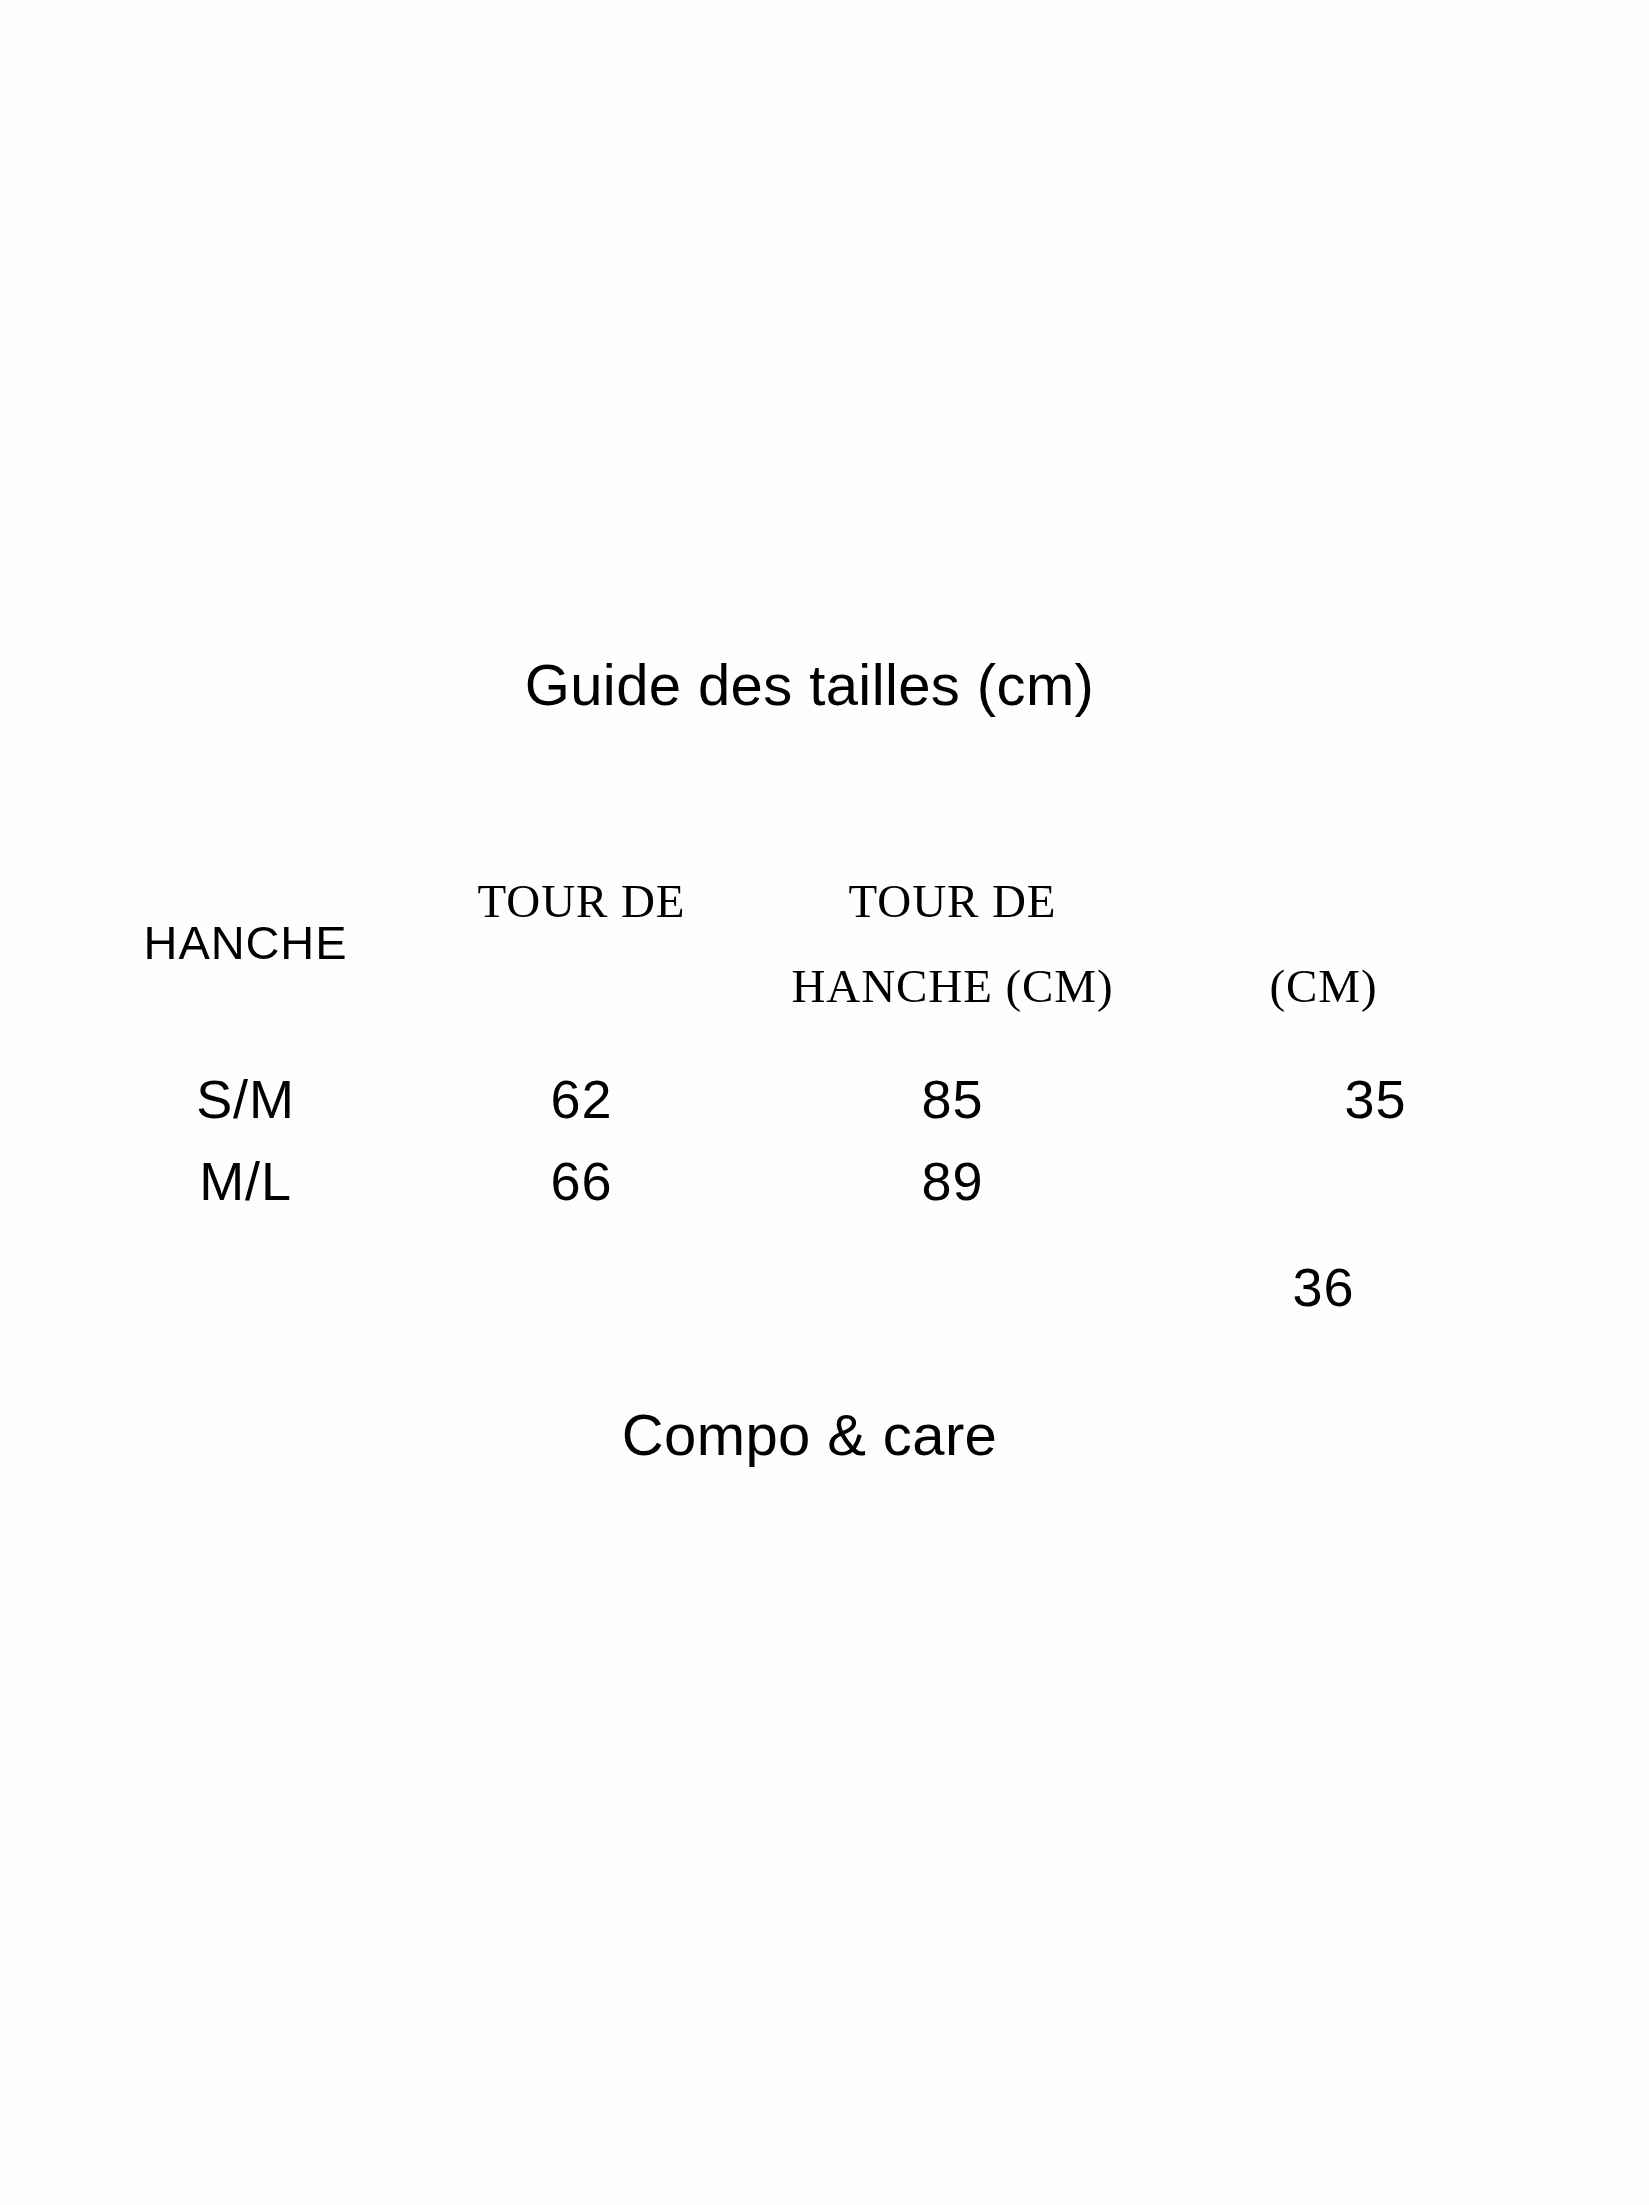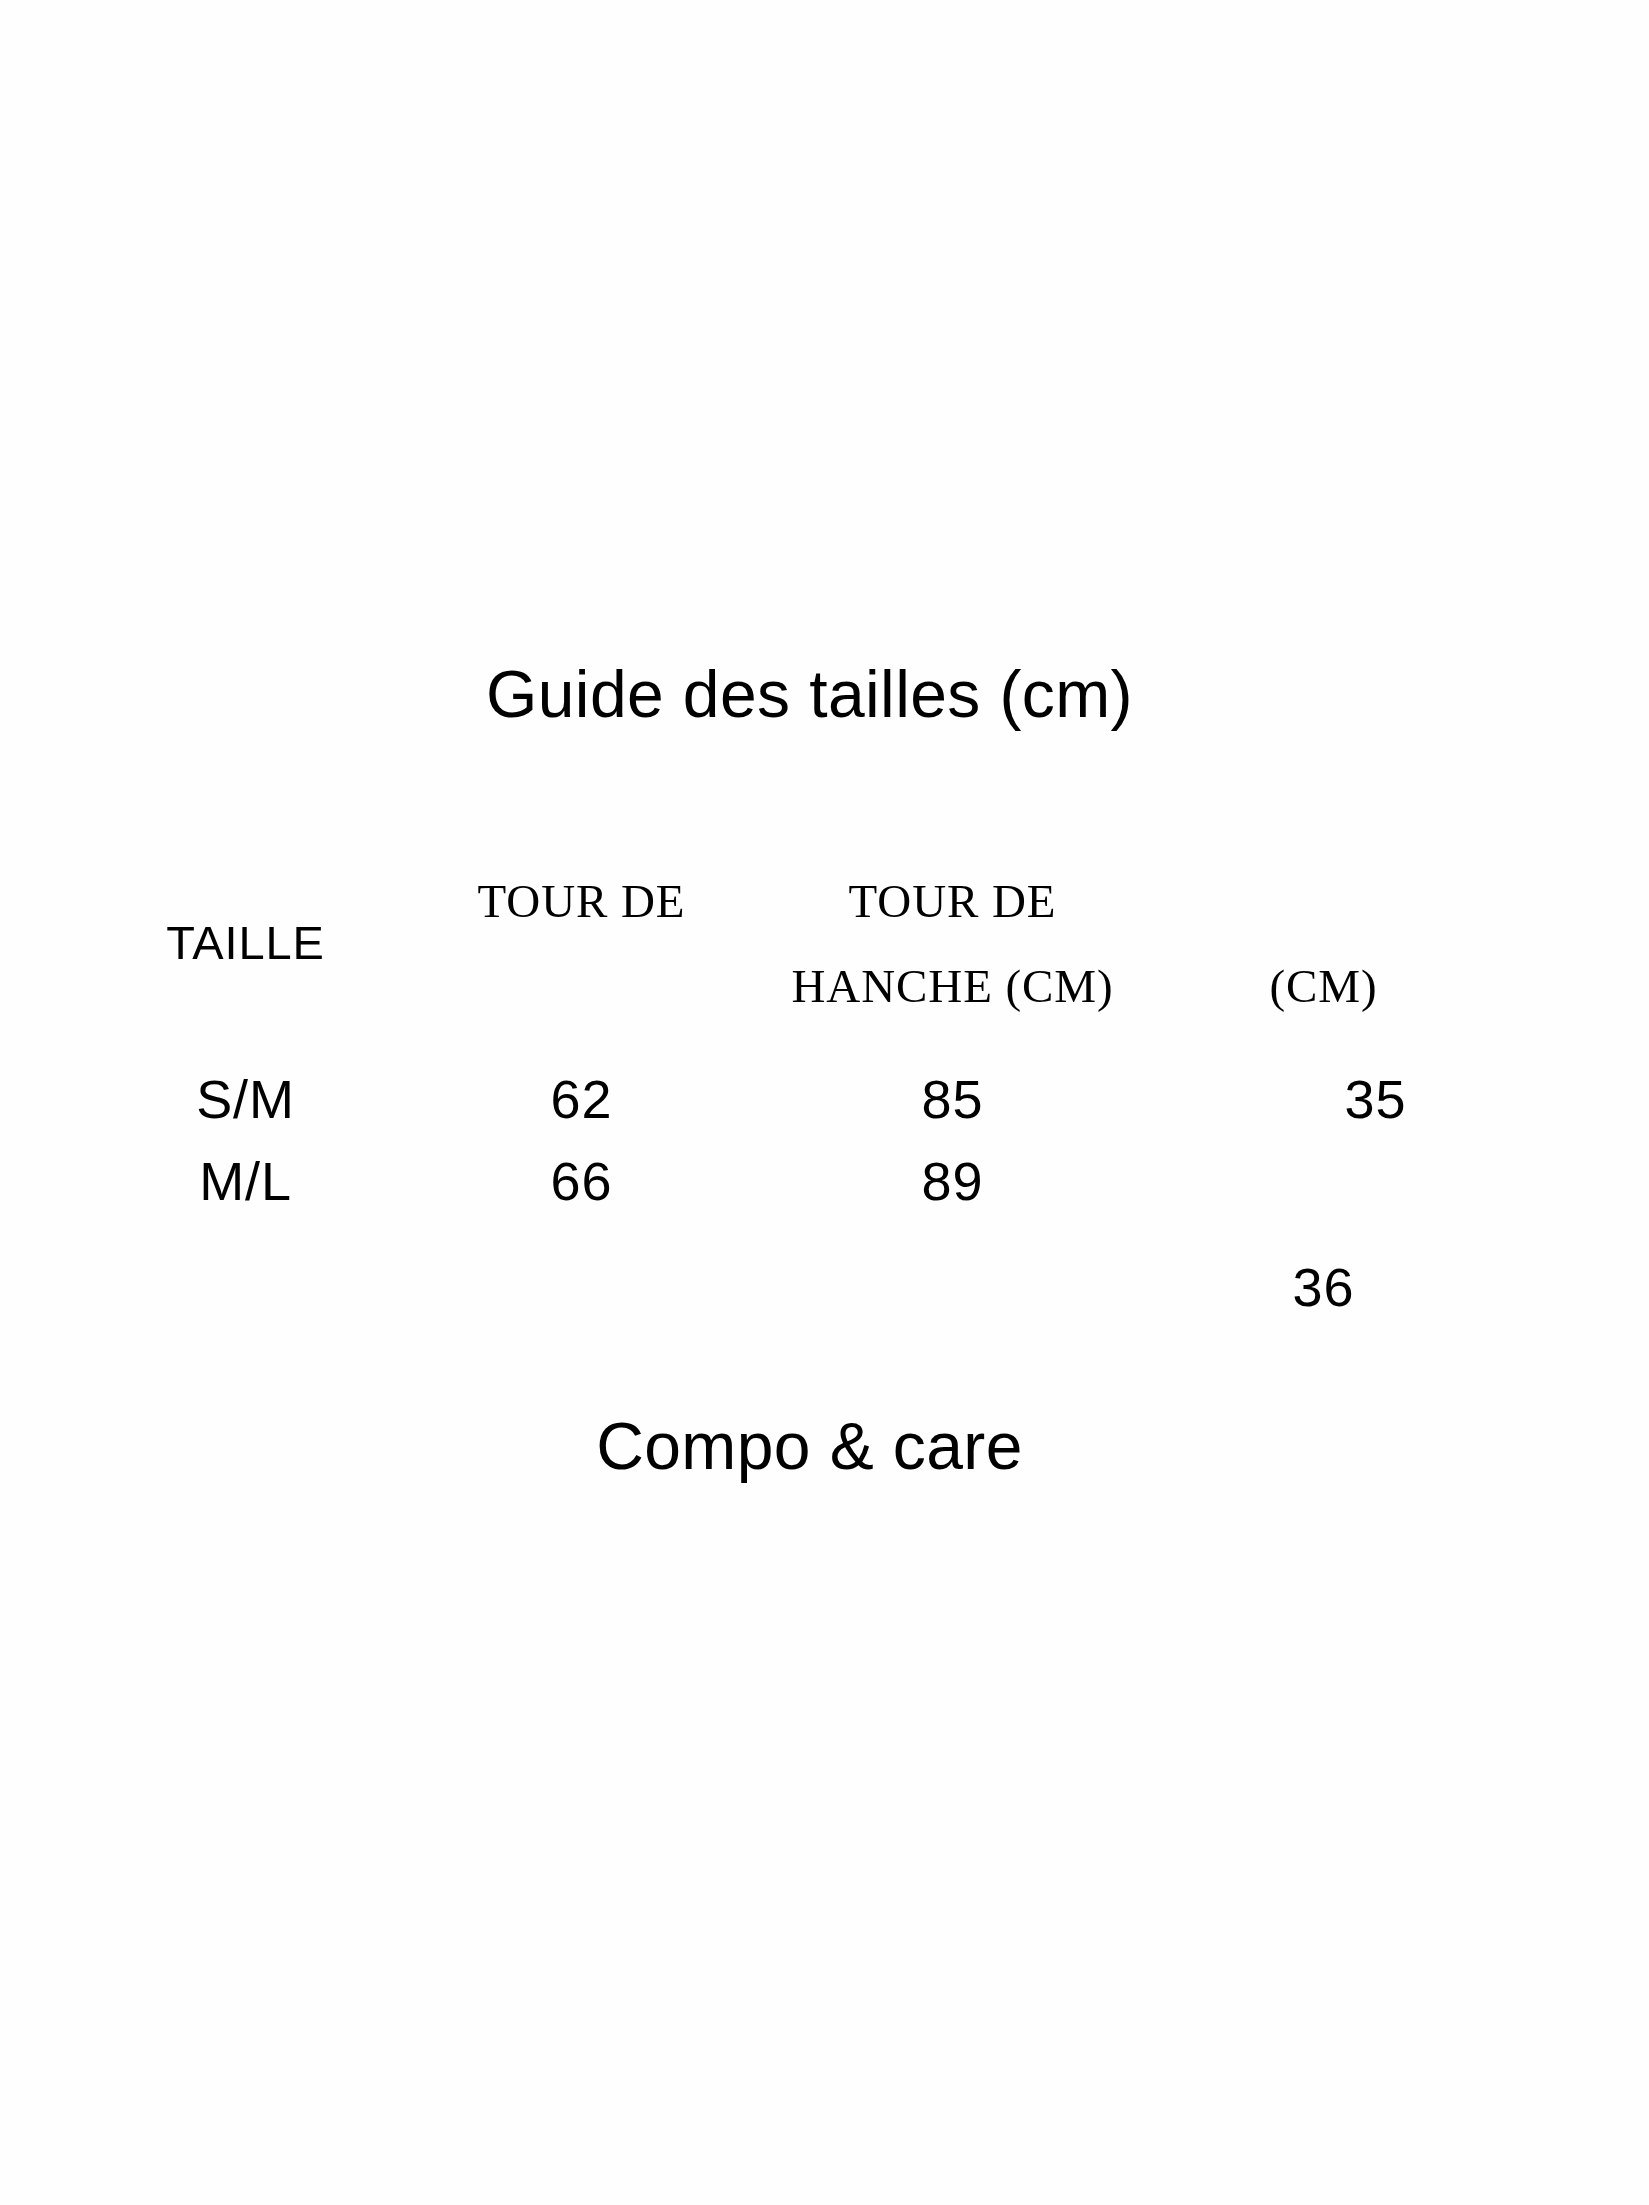--- a/index.html
+++ b/index.html
@@ -20,21 +20,21 @@
       left: 0; top: 0;
       width: 1650px;
       height: 2475px;
       background: #fefefe;
     }
     .title {
       position: absolute;
       left: 0;
       width: 1619px;
       text-align: center;
-      font-size: 66px;
+      font-size: 58px;
       font-weight: 400;
       line-height: 1;
       white-space: nowrap;
       letter-spacing: 0.4px;
     }
     #size-guide-title { top: 617px; }
     #care-title { top: 1358px; }
 
     .col {
       position: absolute;
@@ -86,21 +86,21 @@
 </head>
 <body>
 
 <div class="page">
 
   <h1 id="size-guide-title" class="title">Guide des tailles (cm)</h1>
 
   <div>
 
     <div class="col" style="left:245px; top:919px;">
-      <span>TAILLE</span>
+      <span>HANCHE</span>
     </div>
 
     <div class="col" style="left:581px; top:878px; height:115px;">
       <div class="hdr-line" style="top:0;">TOUR DE</div>
     </div>
 
     <div class="col" style="left:952px; top:878px; height:115px;">
       <div class="hdr-line" style="top:0;">TOUR DE</div>
       <div class="hdr-line" style="top:85px;">HANCHE (CM)</div>
     </div>

